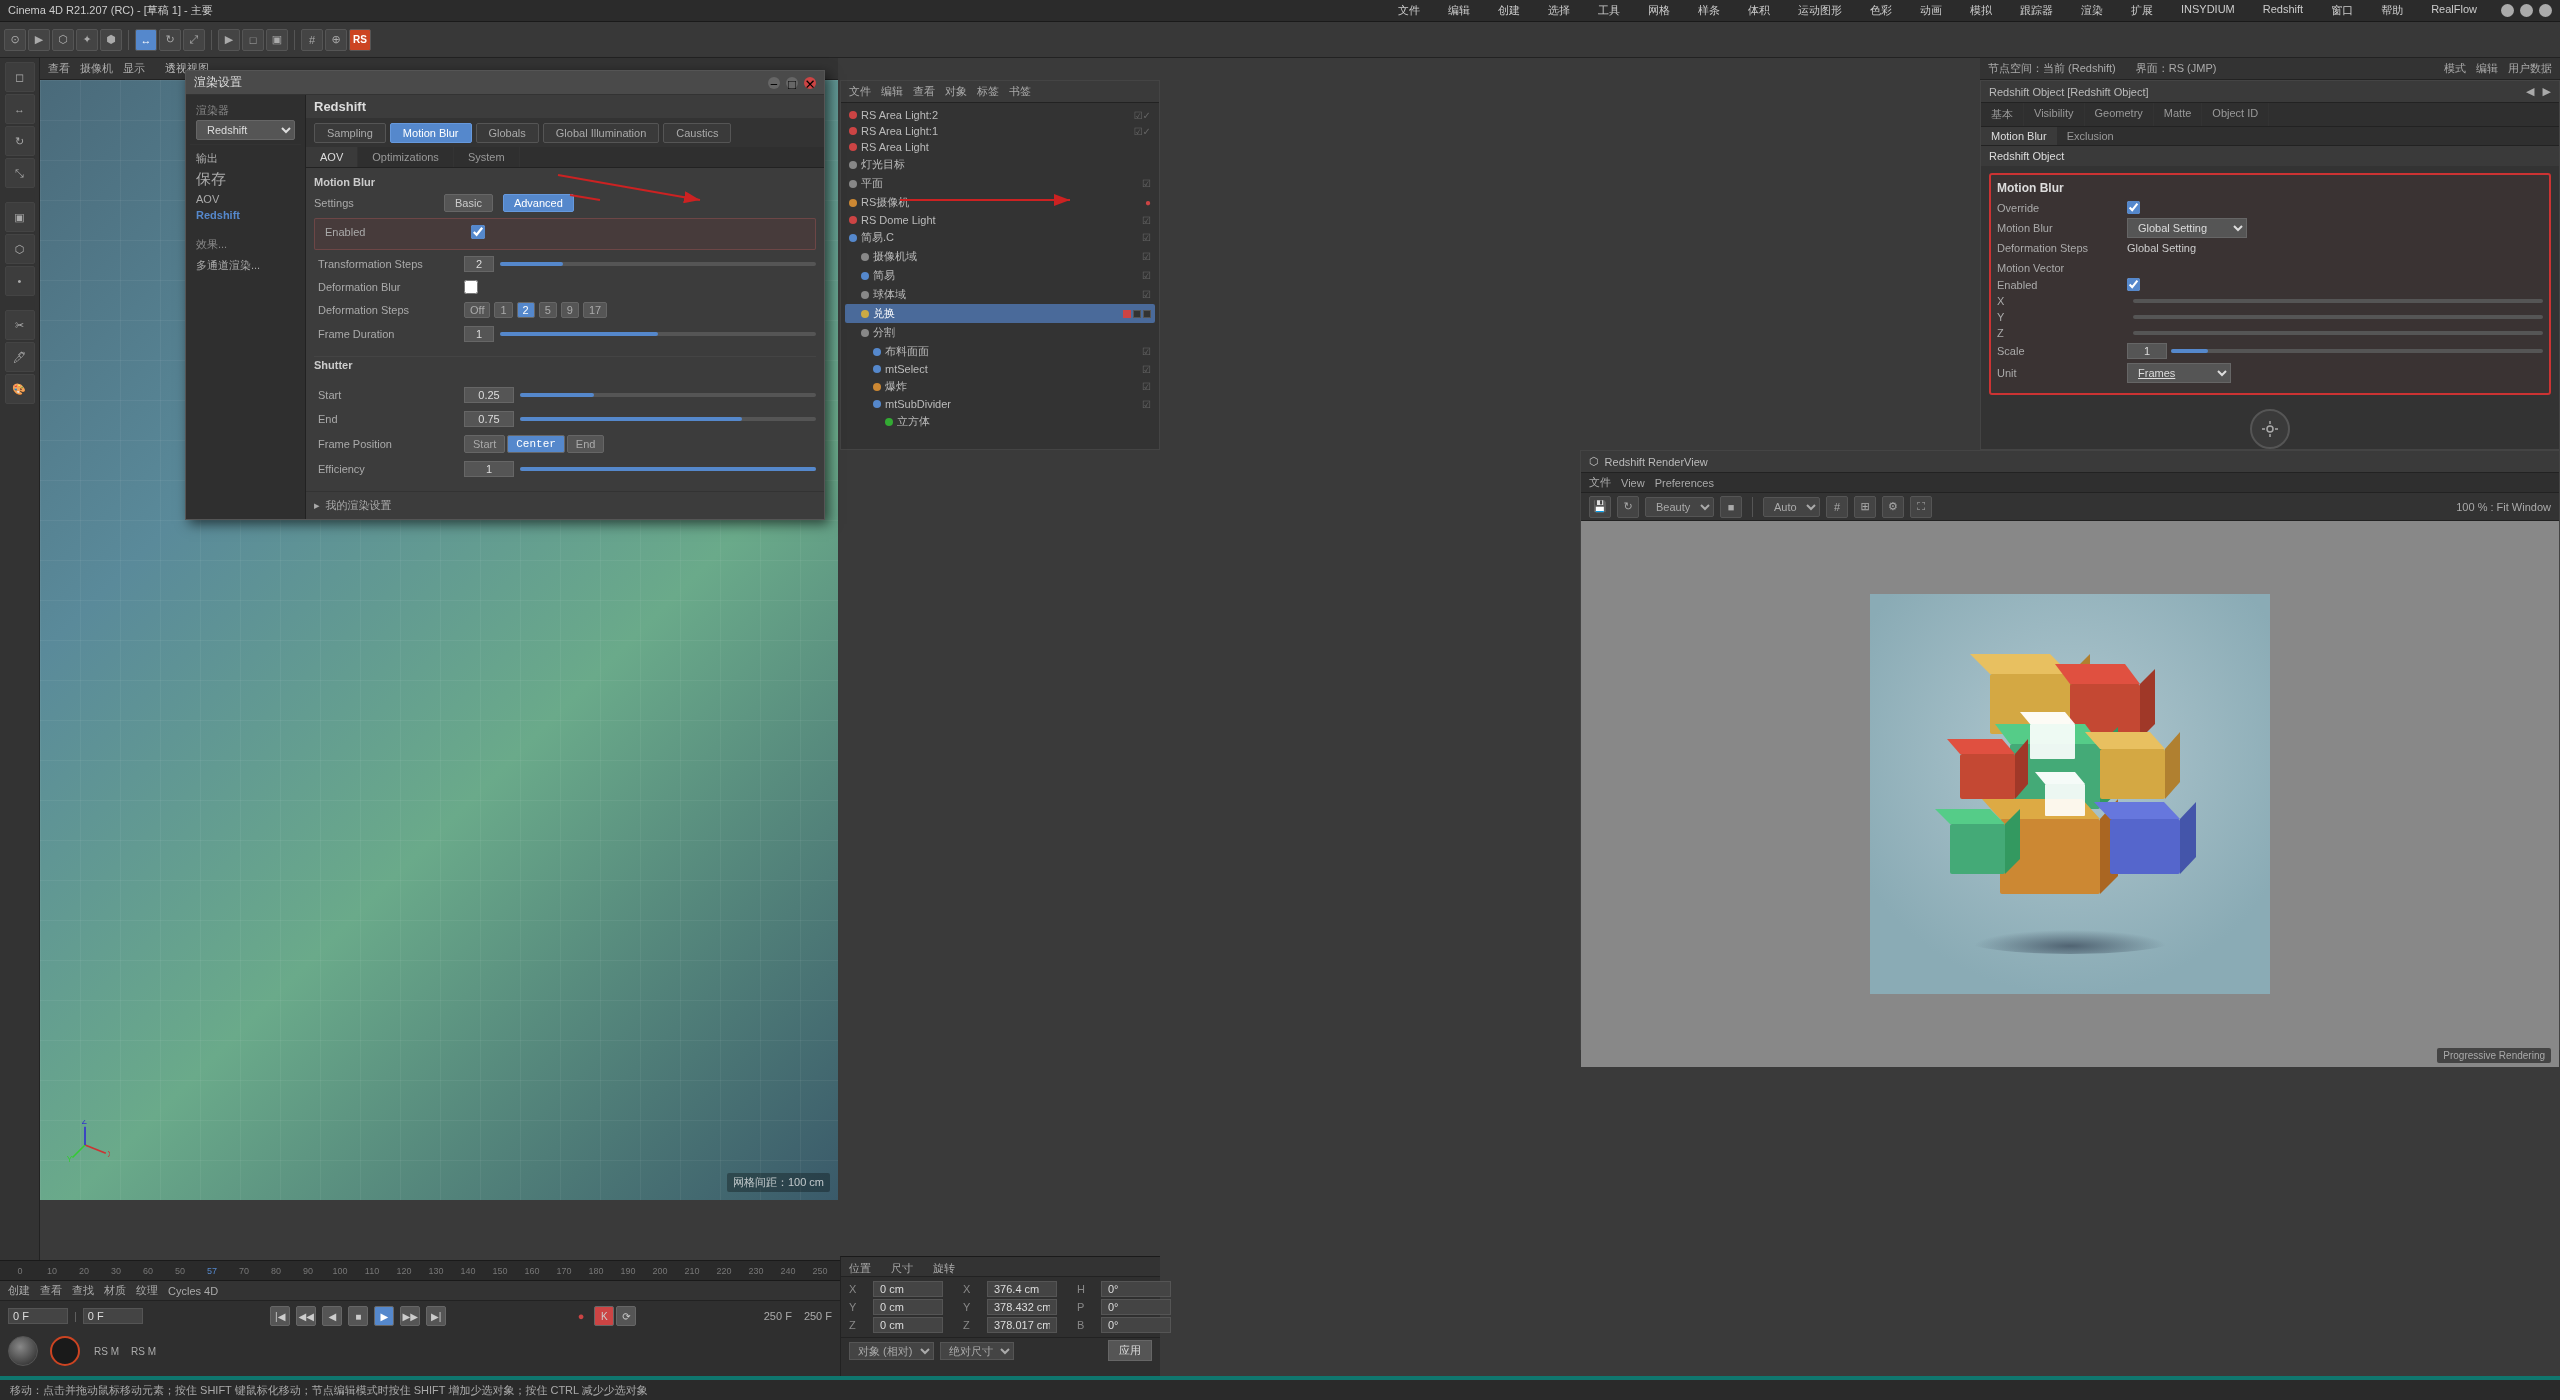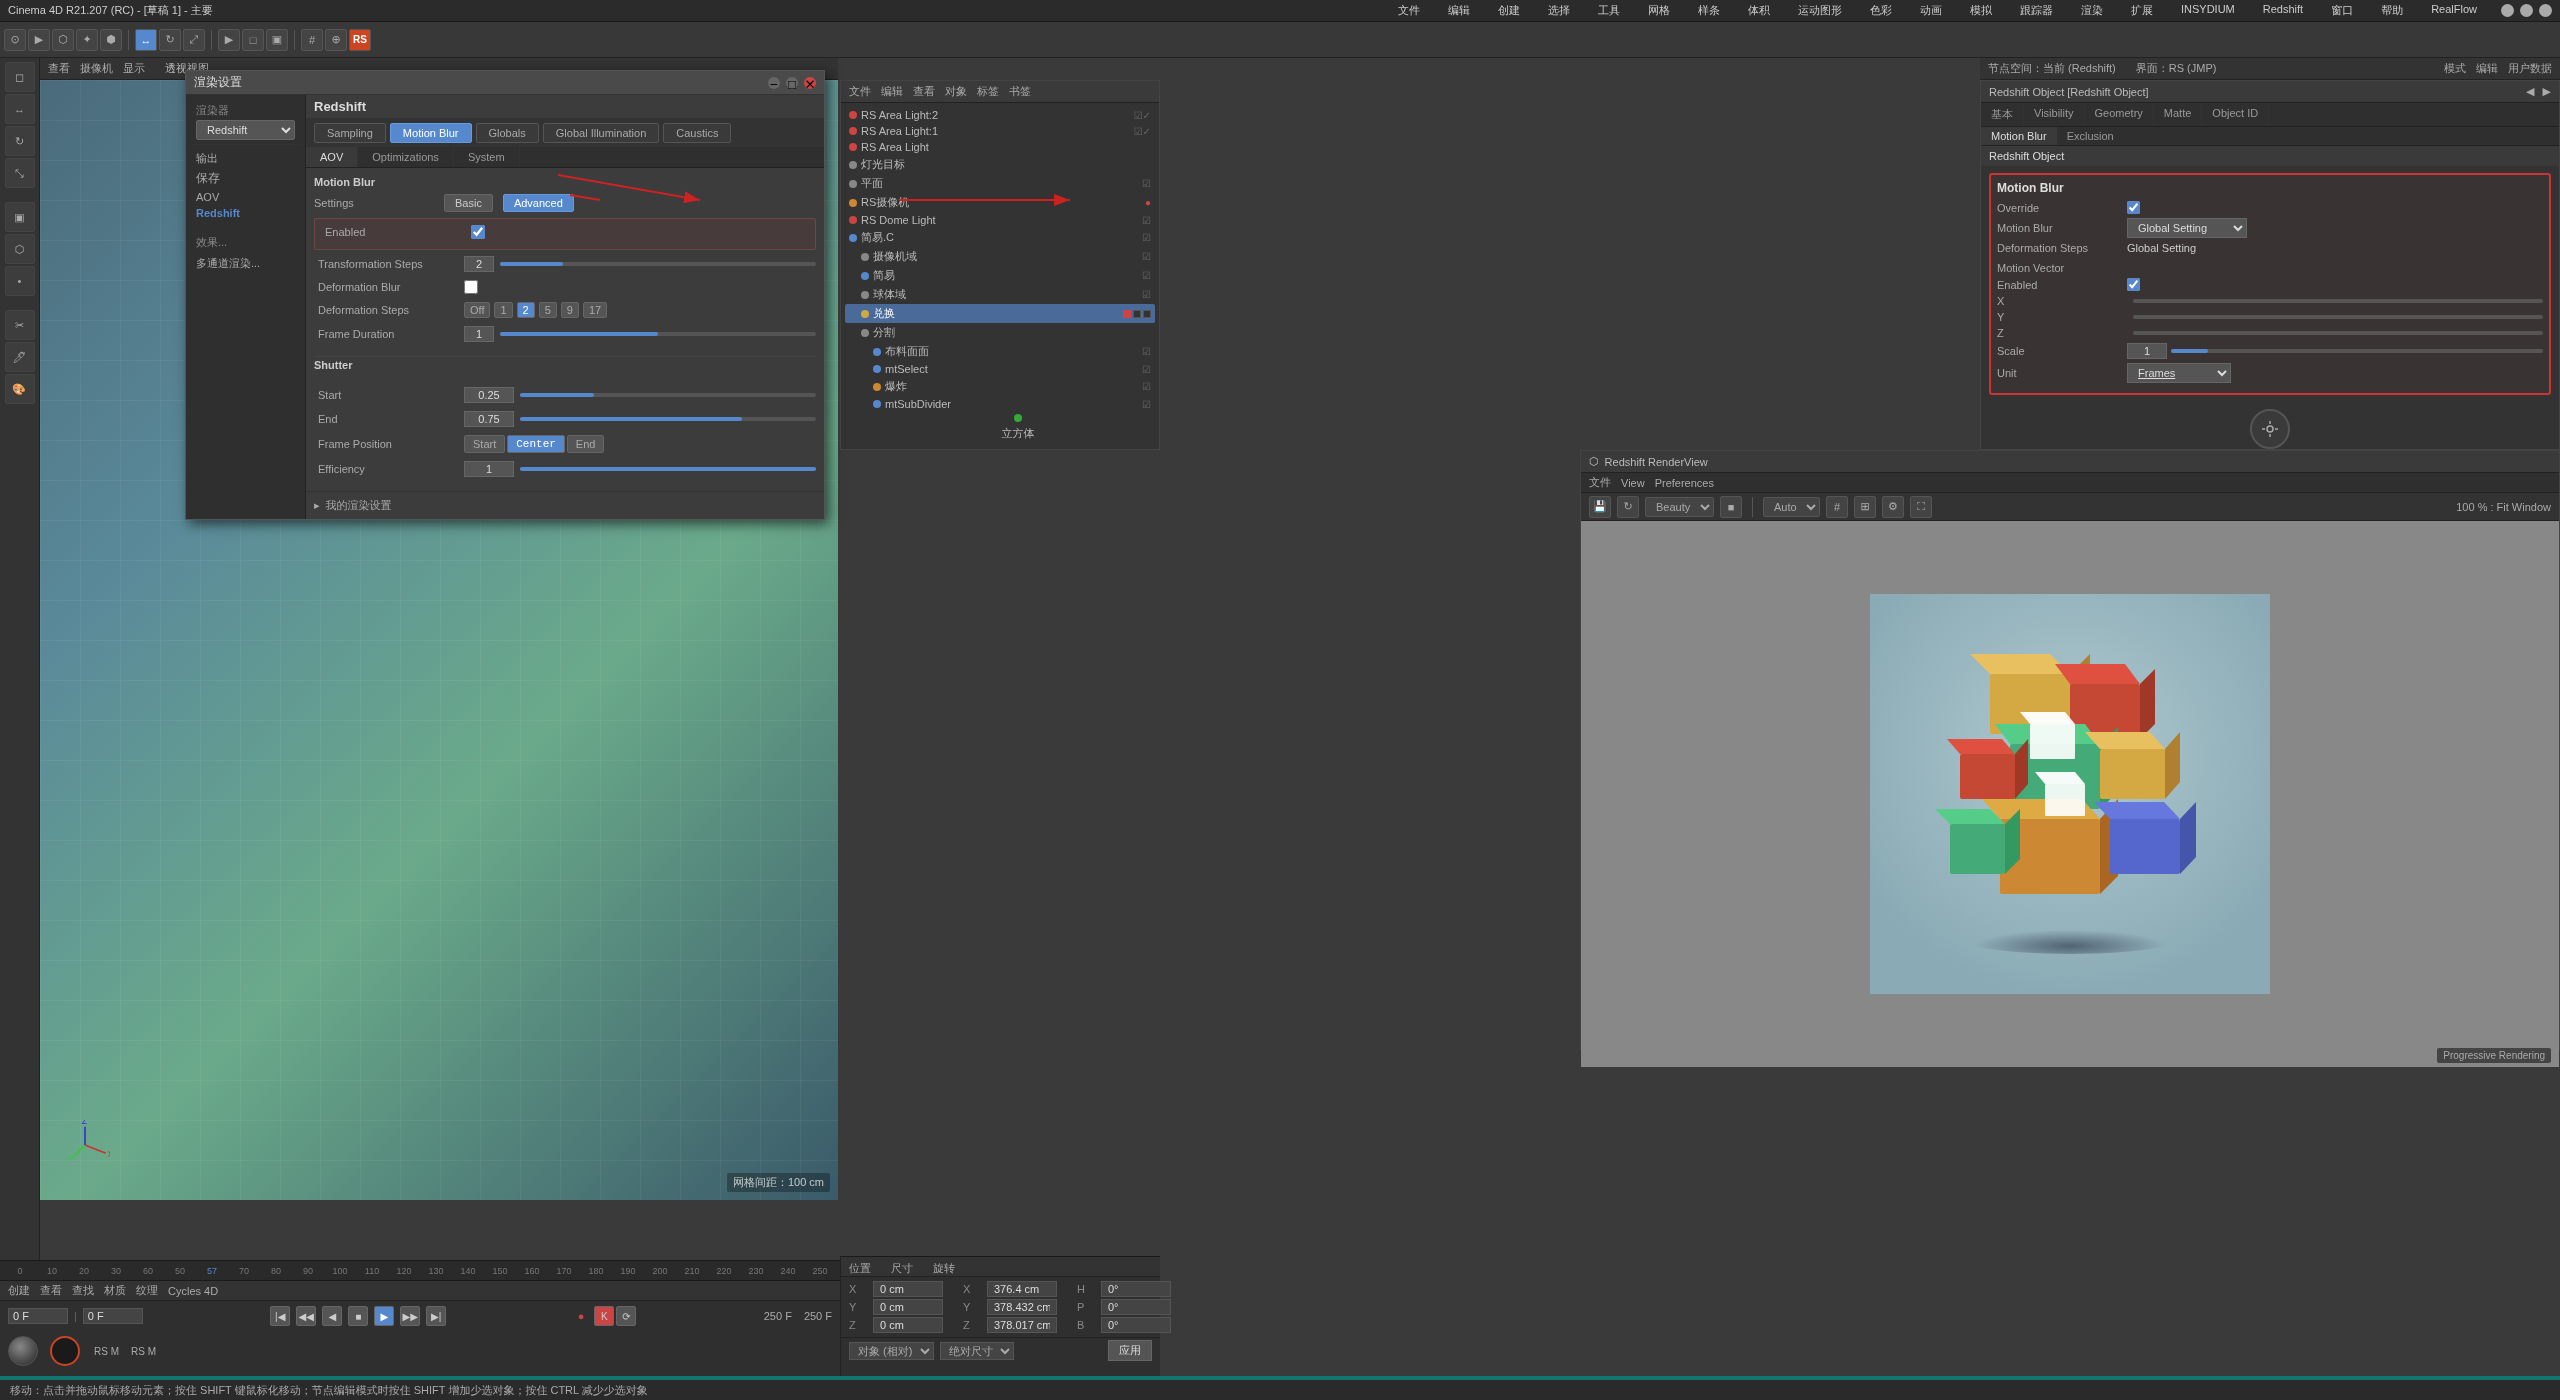--- a/index.html
+++ b/index.html
@@ -436,21 +436,21 @@
       padding: 2px 4px;
       font-size: 11px;
       color: #bbb;
       cursor: pointer;
       gap: 4px;
       border-radius: 2px;
     }
     .scene-item.selected { background: #4a6a9a; color: white; }
     .scene-item-indent { padding-left: 16px; }
     .scene-item-indent2 { padding-left: 28px; }
-    .scene-item-indent3 { padding-left: 40px; flex-direction: column; }
+    .scene-item-indent3 { padding-left: 40px; }
     .scene-dot {
       width: 8px; height: 8px;
       border-radius: 50%;
       background: #888;
       flex-shrink: 0;
     }
     .scene-dot.red { background: #cc4444; }
     .scene-dot.yellow { background: #ccaa44; }
 
     
@@ -936,21 +936,21 @@
     <div style="display:flex;height:100%;">
 
       <div style="width:120px;background:#2f2f2f;border-right:1px solid #222;padding:4px;">
         <div style="padding:4px 6px;font-size:11px;color:#888;border-bottom:1px solid #333;margin-bottom:4px;">
           <span>渲染器</span>
           <select class="rs-dropdown" style="margin-top:2px;width:100%;">
             <option>Redshift</option>
           </select>
         </div>
         <div style="padding:2px 6px;font-size:11px;color:#aaa;cursor:pointer;">输出</div>
-        <div style="padding:2px 6px;font-size:12px;color:#aaa;cursor:pointer;">保存</div>
+        <div style="padding:2px 6px;font-size:15px;color:#aaa;cursor:pointer;">保存</div>
         <div style="padding:2px 6px;font-size:11px;color:#aaa;cursor:pointer;">AOV</div>
         <div style="padding:2px 6px;font-size:11px;color:#5588cc;cursor:pointer;font-weight:bold;">Redshift</div>
         <div style="margin-top:10px;padding:4px 6px;font-size:11px;color:#888;">效果...</div>
         <div style="padding:2px 6px;font-size:11px;color:#aaa;">多通道渲染...</div>
       </div>
 
       <div style="flex:1;display:flex;flex-direction:column;">
 
         <div style="padding:4px 8px;font-size:13px;font-weight:bold;color:#ddd;border-bottom:1px solid #333;">Redshift</div>
 

